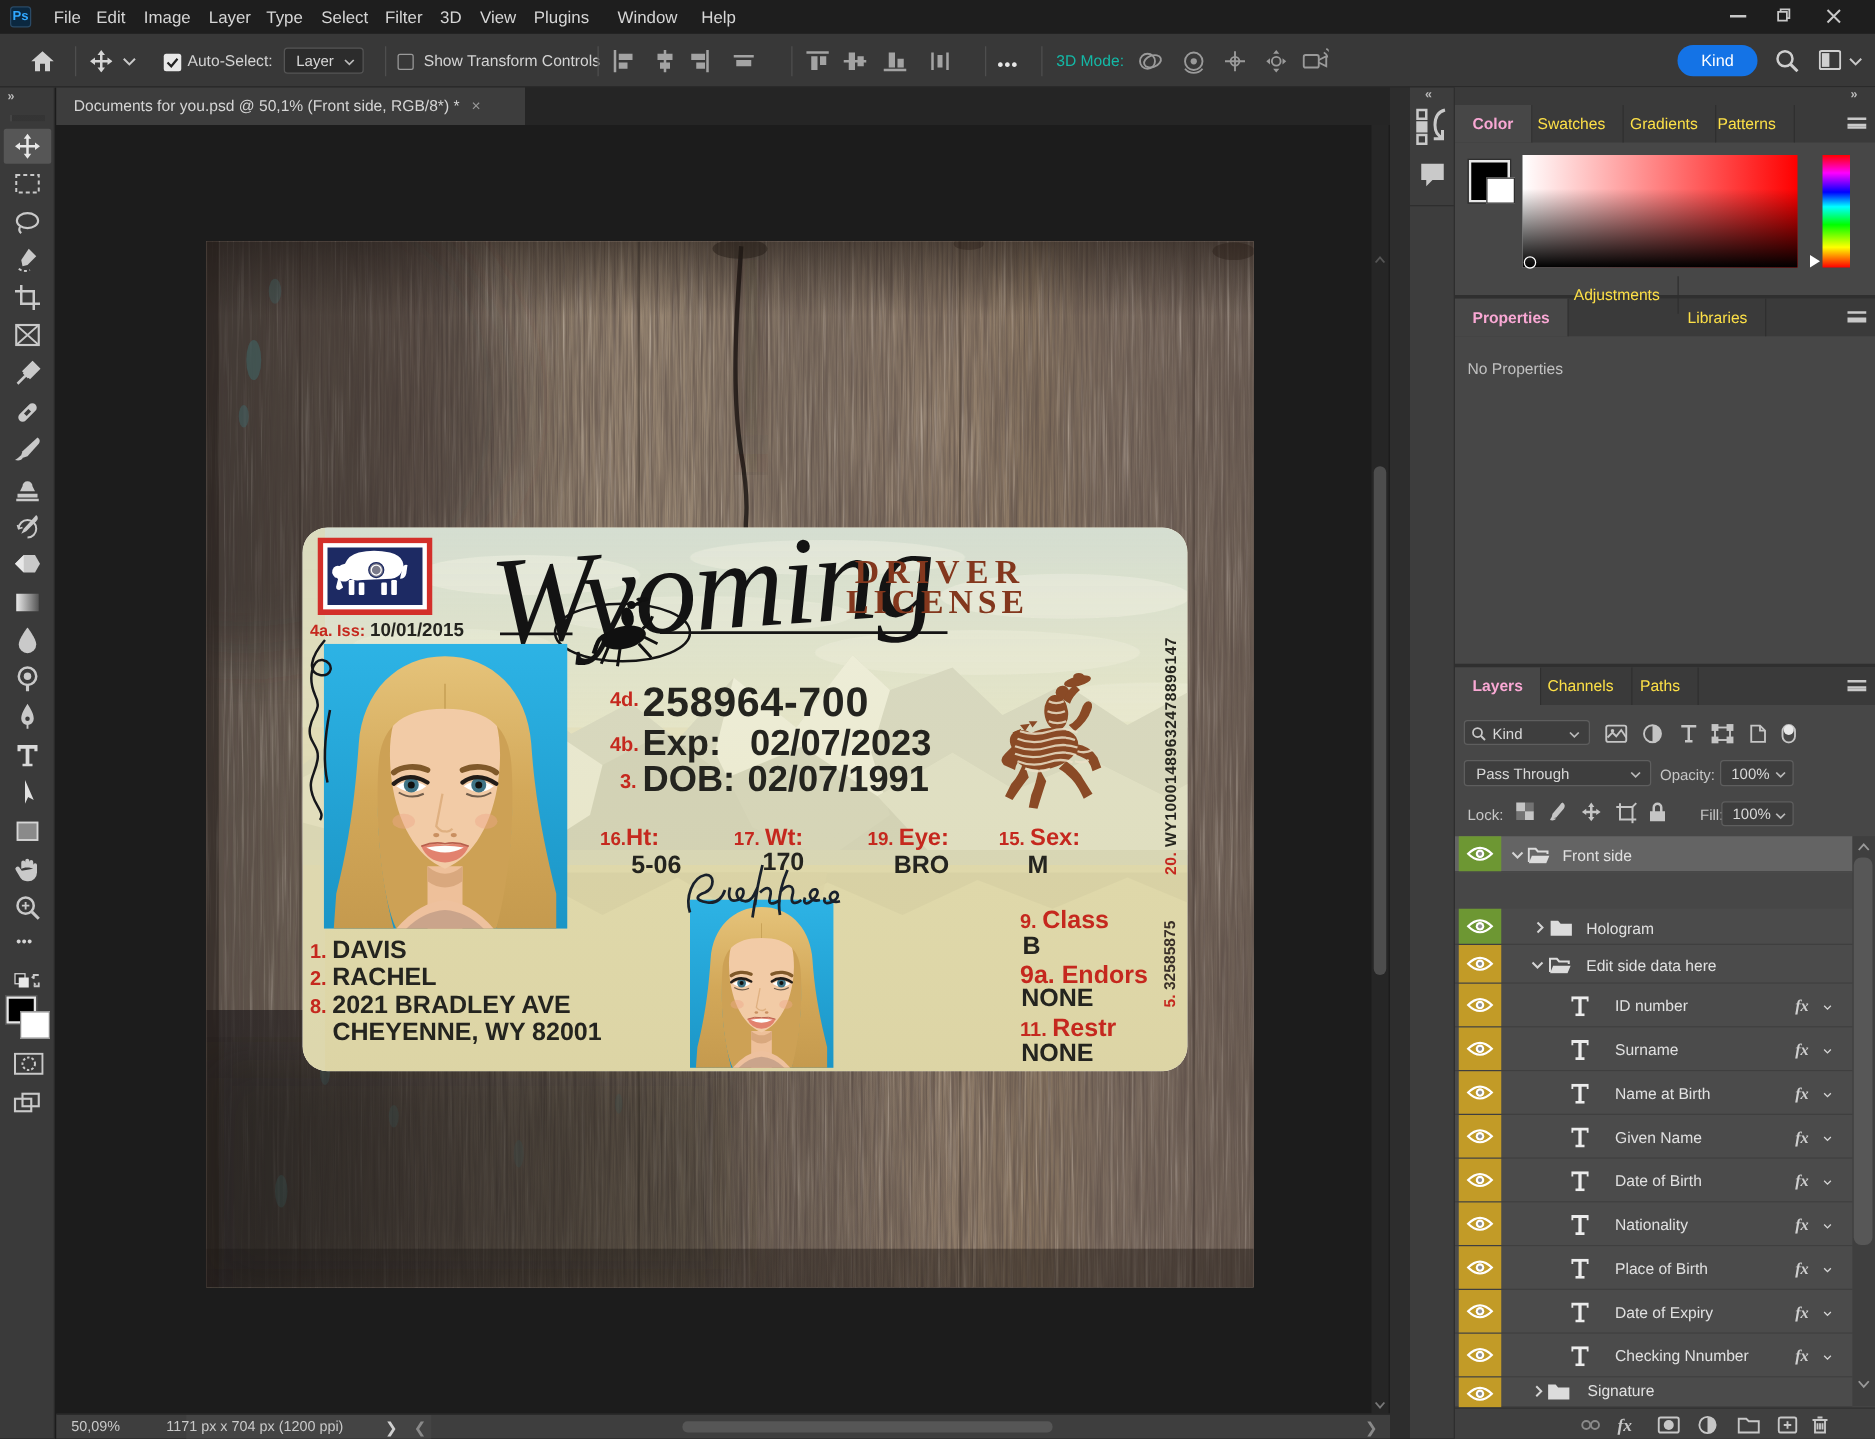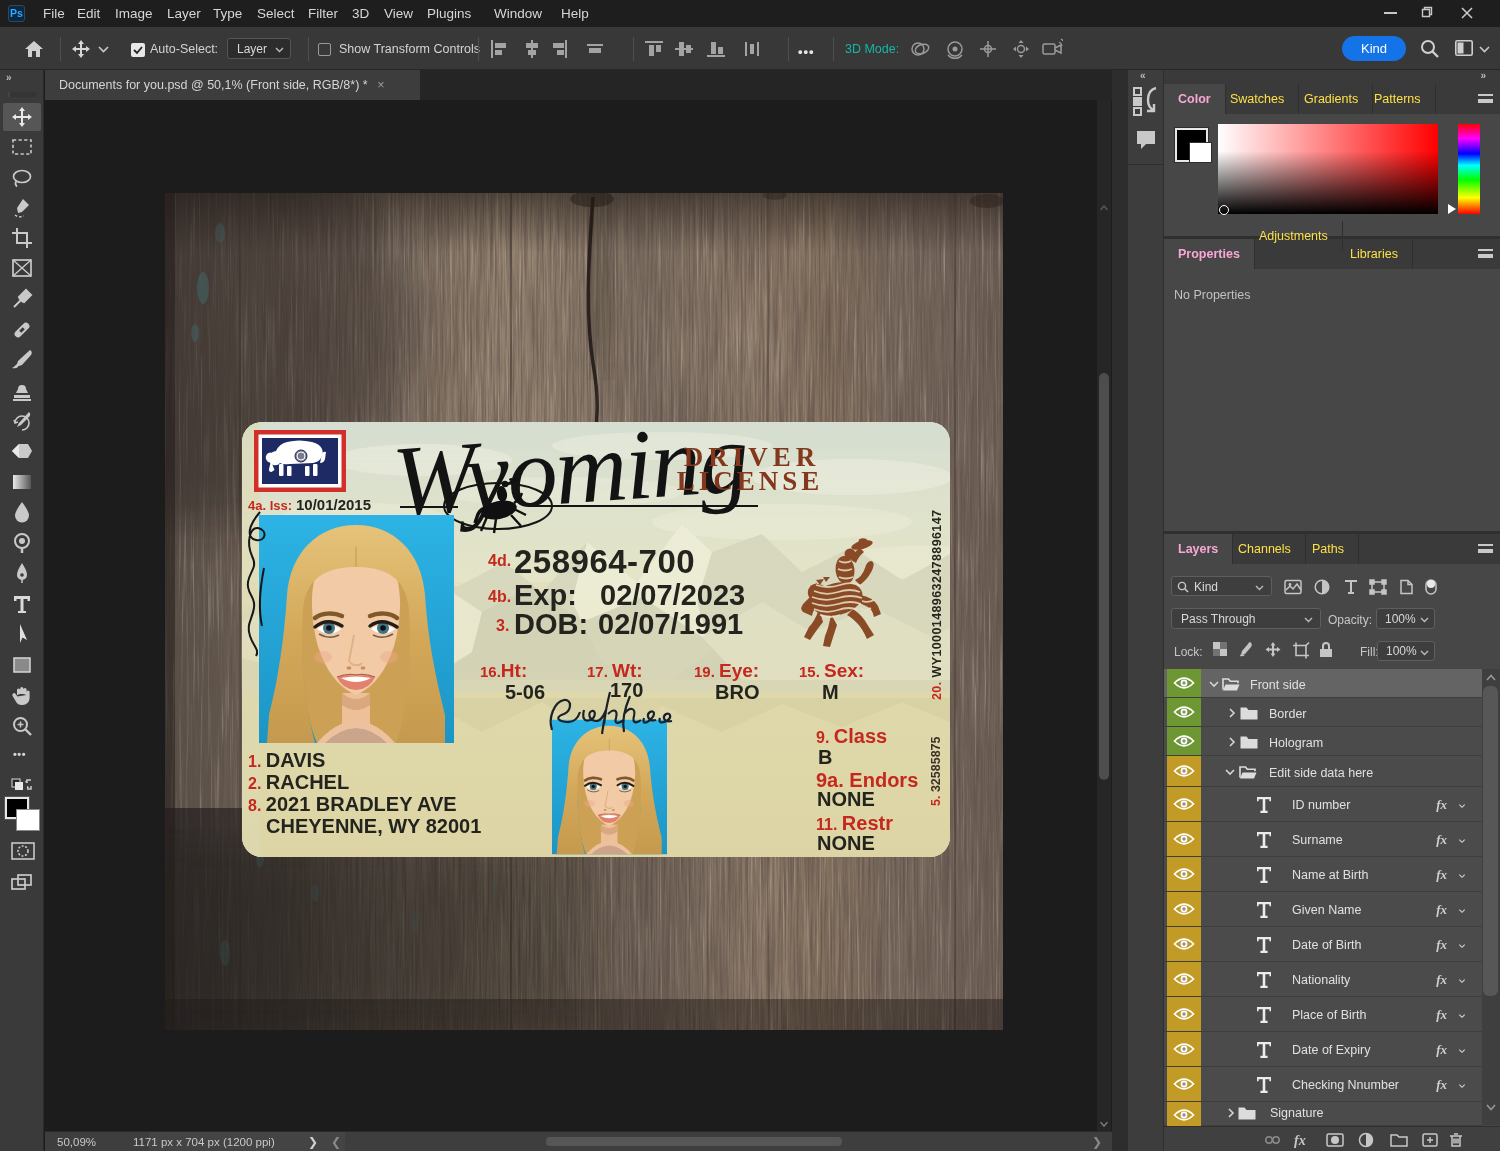--- a/index.html
+++ b/index.html
@@ -732,34 +732,20 @@
           </svg>
         </div>
         <svg style="position:absolute;left:44px;top:9px" width="12" height="12">
           <use href="#chevD"></use>
         </svg>
         <svg style="position:absolute;left:58px;top:8px" width="18" height="14">
           <use href="#folO"></use>
         </svg>
         <div class="lname" style="left:86px">Front side</div>
       </div>
- <div class="lrow" style="top:628px;height:29px">
-        <div class="leye" style="height:28px;background:#6d9733">
-          <svg style="position:absolute;left:5px;top:6px" width="24" height="16">
-            <use href="#eyeI"></use>
-          </svg>
-        </div>
-        <svg style="position:absolute;left:62px;top:9px" width="12" height="12">
-          <use href="#chevR"></use>
-        </svg>
-        <svg style="position:absolute;left:76px;top:8px" width="18" height="14">
-          <use href="#folC"></use>
-        </svg>
-        <div class="lname" style="left:105px">Border</div>
-      </div>
  <div class="lrow" style="top:657px;height:29px">
         <div class="leye" style="height:28px;background:#6d9733">
           <svg style="position:absolute;left:5px;top:6px" width="24" height="16">
             <use href="#eyeI"></use>
           </svg>
         </div>
         <svg style="position:absolute;left:62px;top:9px" width="12" height="12">
           <use href="#chevR"></use>
         </svg>
         <svg style="position:absolute;left:76px;top:8px" width="18" height="14">

